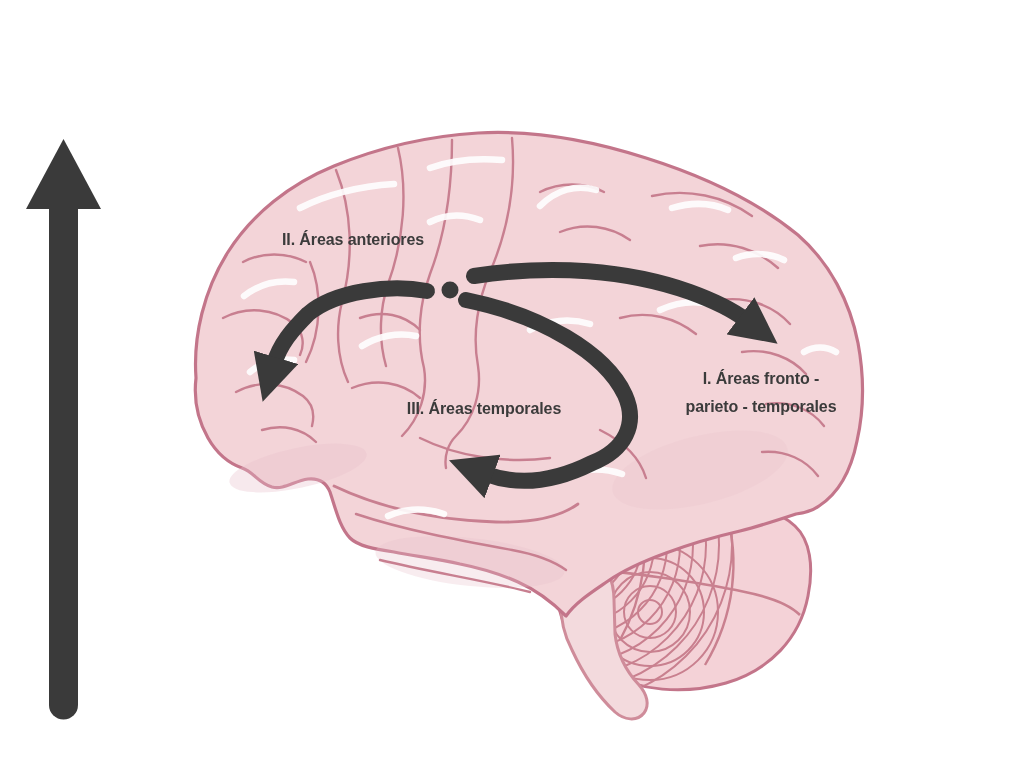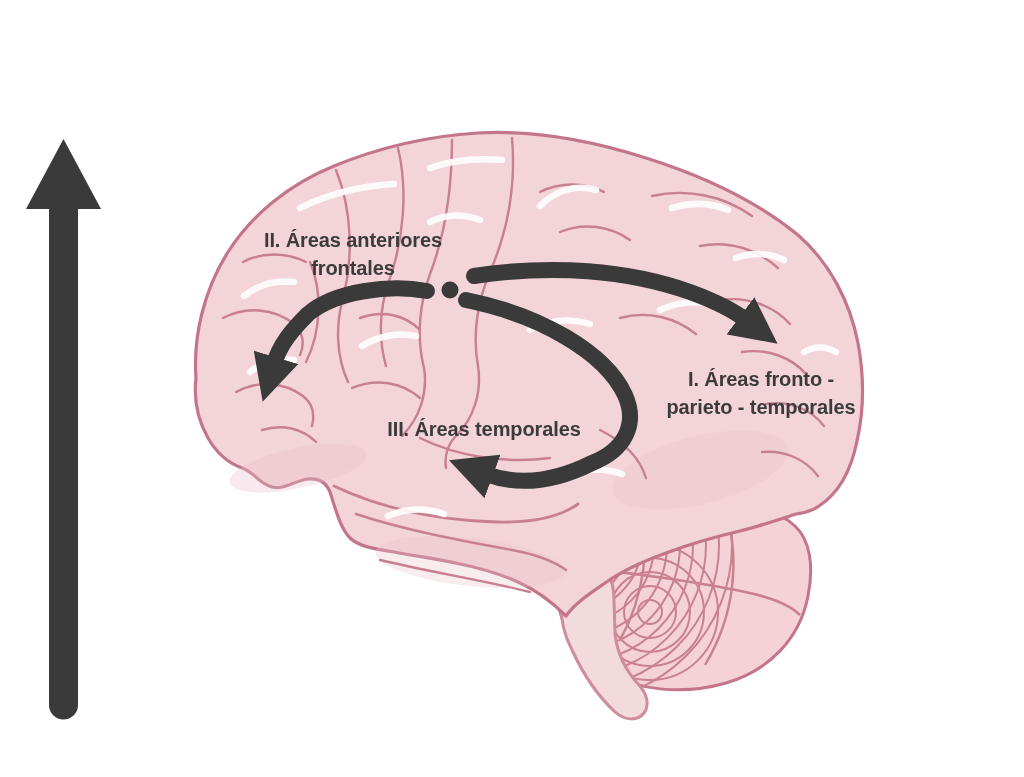--- a/index.html
+++ b/index.html
@@ -8,30 +8,30 @@
     width:1024px;height:777px;
     background:#ffffff;
     overflow:hidden;
     font-family:"Liberation Sans", sans-serif;
   }
   .diagram-svg{position:absolute;left:0;top:0;}
   .label{
     position:absolute;
     color:#3b3b3b;
     font-weight:700;
-    font-size:20px;
+    font-size:16px;
     line-height:28px;
     text-align:center;
     letter-spacing:-0.1px;
     white-space:nowrap;
   }
   .label span{display:block;}
   .label-area2{left:233px;top:226px;width:240px;}
   .label-area1{left:645px;top:365px;width:232px;text-align:center;}
-  .label-area3{left:354px;top:415px;width:260px;}
+  .label-area3{left:354px;top:395px;width:260px;}
 </style>
 </head>
 <body>
 
 <div class="canvas">
 
   <svg class="diagram-svg" width="1024" height="777" viewBox="0 0 1024 777">
     <defs>
       <clipPath id="cerebellum-clip">
         <path d="M 560,552 C 574,522 612,504 660,499 C 714,493 770,503 795,526 C 810,540 814,566 808,596 C 800,638 770,670 726,683 C 684,695 638,691 606,672 C 578,655 560,626 557,596 C 556,580 556,566 560,552 Z"></path>
@@ -156,21 +156,20 @@
     <circle cx="450" cy="290" r="8.5" fill="#3a3a3a"></circle>
 
     <g>
       <line x1="63.5" y1="206" x2="63.5" y2="705" stroke="#3a3a3a" stroke-width="29" stroke-linecap="round"></line>
       <polygon points="63.5,139 26,209 101,209" fill="#3a3a3a"></polygon>
     </g>
   </svg>
 
   <div class="label label-area2">
     <span>II. Áreas anteriores</span>
-    <span>frontales</span>
   </div>
 
   <div class="label label-area1">
     <span>I. Áreas fronto -</span>
     <span>parieto - temporales</span>
   </div>
 
   <div class="label label-area3">
     <span>III. Áreas temporales</span>
   </div>

